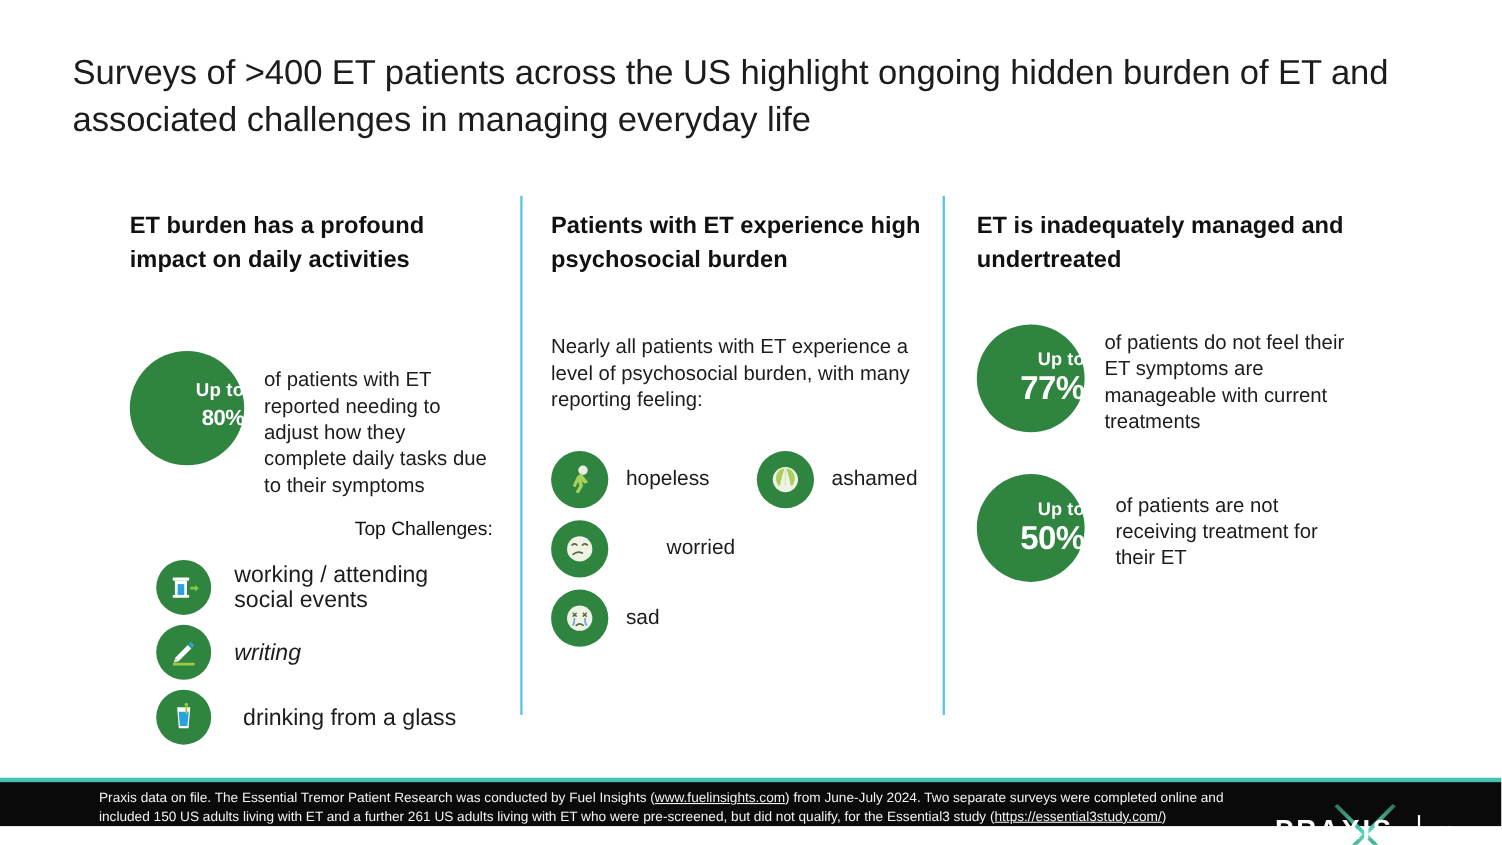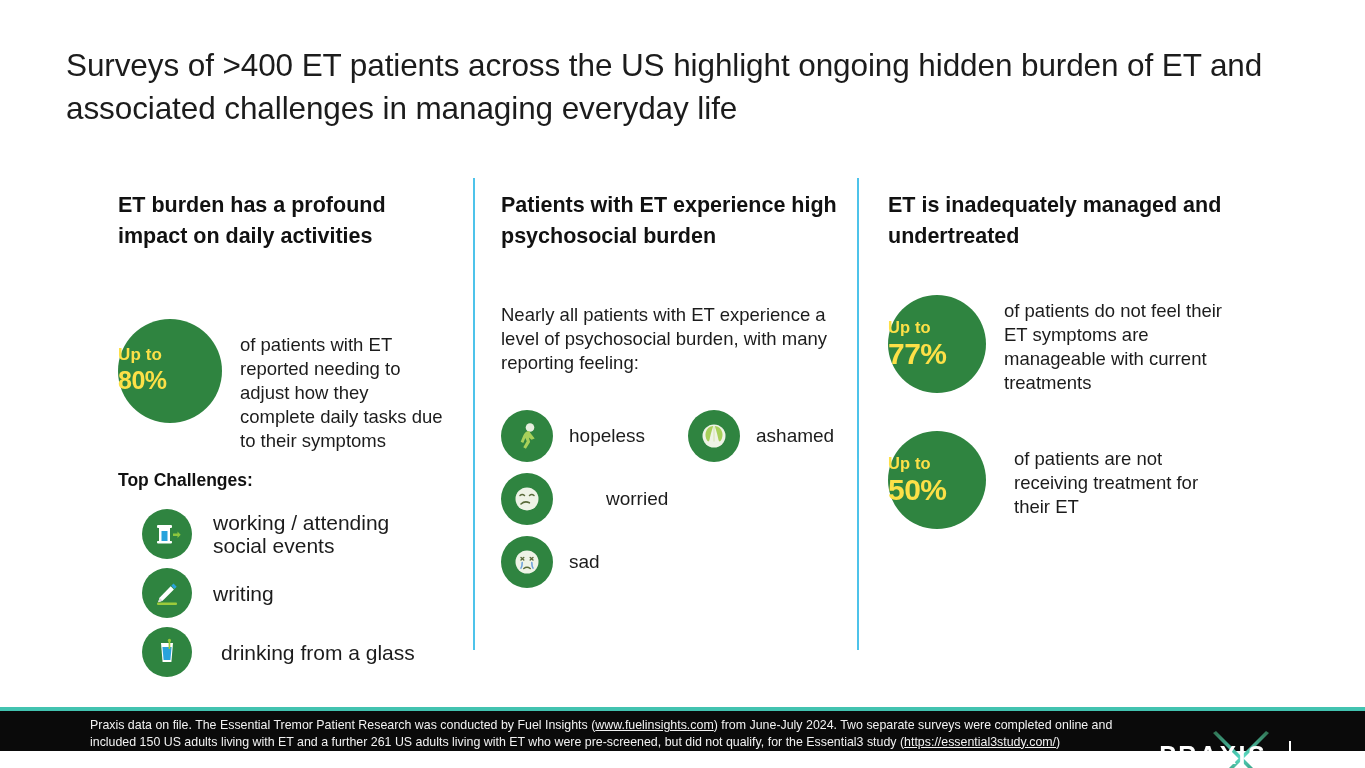--- a/index.html
+++ b/index.html
@@ -36,38 +36,38 @@
   .col-head{
     font-size:21.5px;line-height:30.5px;font-weight:bold;color:#111111;
     margin:0 0 0 0;
   }
 
   
   .stat-row{display:flex;align-items:flex-start;}
   .circle{
     border-radius:50%;
     background:#2f8440;
-    color:#fde047;
-    display:flex;flex-direction:column;align-items:flex-start;justify-content:center;
+    color:#ffffff;
+    display:flex;flex-direction:column;align-items:flex-end;justify-content:center;
     flex:0 0 auto;
     text-align:center;
   }
   .circle .upto{font-size:16.5px;font-weight:bold;line-height:19px;letter-spacing:0.1px;}
   .circle .pct{font-size:30px;font-weight:bold;line-height:33px;letter-spacing:-0.5px;}
   .circle.big{width:104px;height:104px;}
   .circle.big .upto{font-size:17px;}
-  .circle.big .pct{font-size:25px;}
+  .circle.big .pct{font-size:20px;}
   .circle.med{width:98px;height:98px;}
 
   .stat-text{
     font-size:18.5px;line-height:24px;color:#1c1c1c;
   }
 
   
-  .sub-head{font-size:17.5px;font-weight:bold;color:#111;}
+  .sub-head{font-size:17.5px;font-weight:normal;color:#111;text-align:right;}
   .challenge{display:flex;align-items:center;}
   .ic{
     width:50px;height:50px;border-radius:50%;background:#2f8440;
     flex:0 0 auto;display:flex;align-items:center;justify-content:center;
   }
   .challenge-label{font-size:21px;line-height:23px;color:#1c1c1c;}
 
   
   .emo{display:flex;align-items:center;}
   .emo .ic{width:52px;height:52px;}
@@ -133,21 +133,21 @@
 
     <div class="challenge" style="margin-top:9px;margin-left:24px;">
       <span class="ic">
         <svg width="30" height="30" viewBox="0 0 30 30">
           <path d="M21.5 5.5l3.2 3.2-2.2 2.2-3.2-3.2z" fill="#29a3dc"></path>
           <path d="M18.7 8.3l3.2 3.2L10.6 22.8 6.2 24.2l1.3-4.4z" fill="#ffffff"></path>
           <path d="M6.2 24.2l1.3-4.4 3.1 3.0z" fill="#dddddd"></path>
           <rect x="5" y="24.5" width="20" height="2.6" rx="1" fill="#9ccb3b"></rect>
         </svg>
       </span>
-      <span class="challenge-label" style="margin-left:21px;">writing</span>
+      <span class="challenge-label" style="margin-left:21px;font-style:italic;">writing</span>
     </div>
 
     <div class="challenge" style="margin-top:9px;margin-left:24px;">
       <span class="ic">
         <svg width="30" height="30" viewBox="0 0 30 30">
           <path d="M9 6h12l-1.6 19H10.6z" fill="#ffffff"></path>
           <path d="M10.4 10h9.2l-1.2 13h-6.8z" fill="#29a3dc"></path>
           <rect x="16.6" y="3" width="1.7" height="9" fill="#9ccb3b"></rect>
           <circle cx="17.4" cy="3.4" r="1.6" fill="#9ccb3b"></circle>
         </svg>

